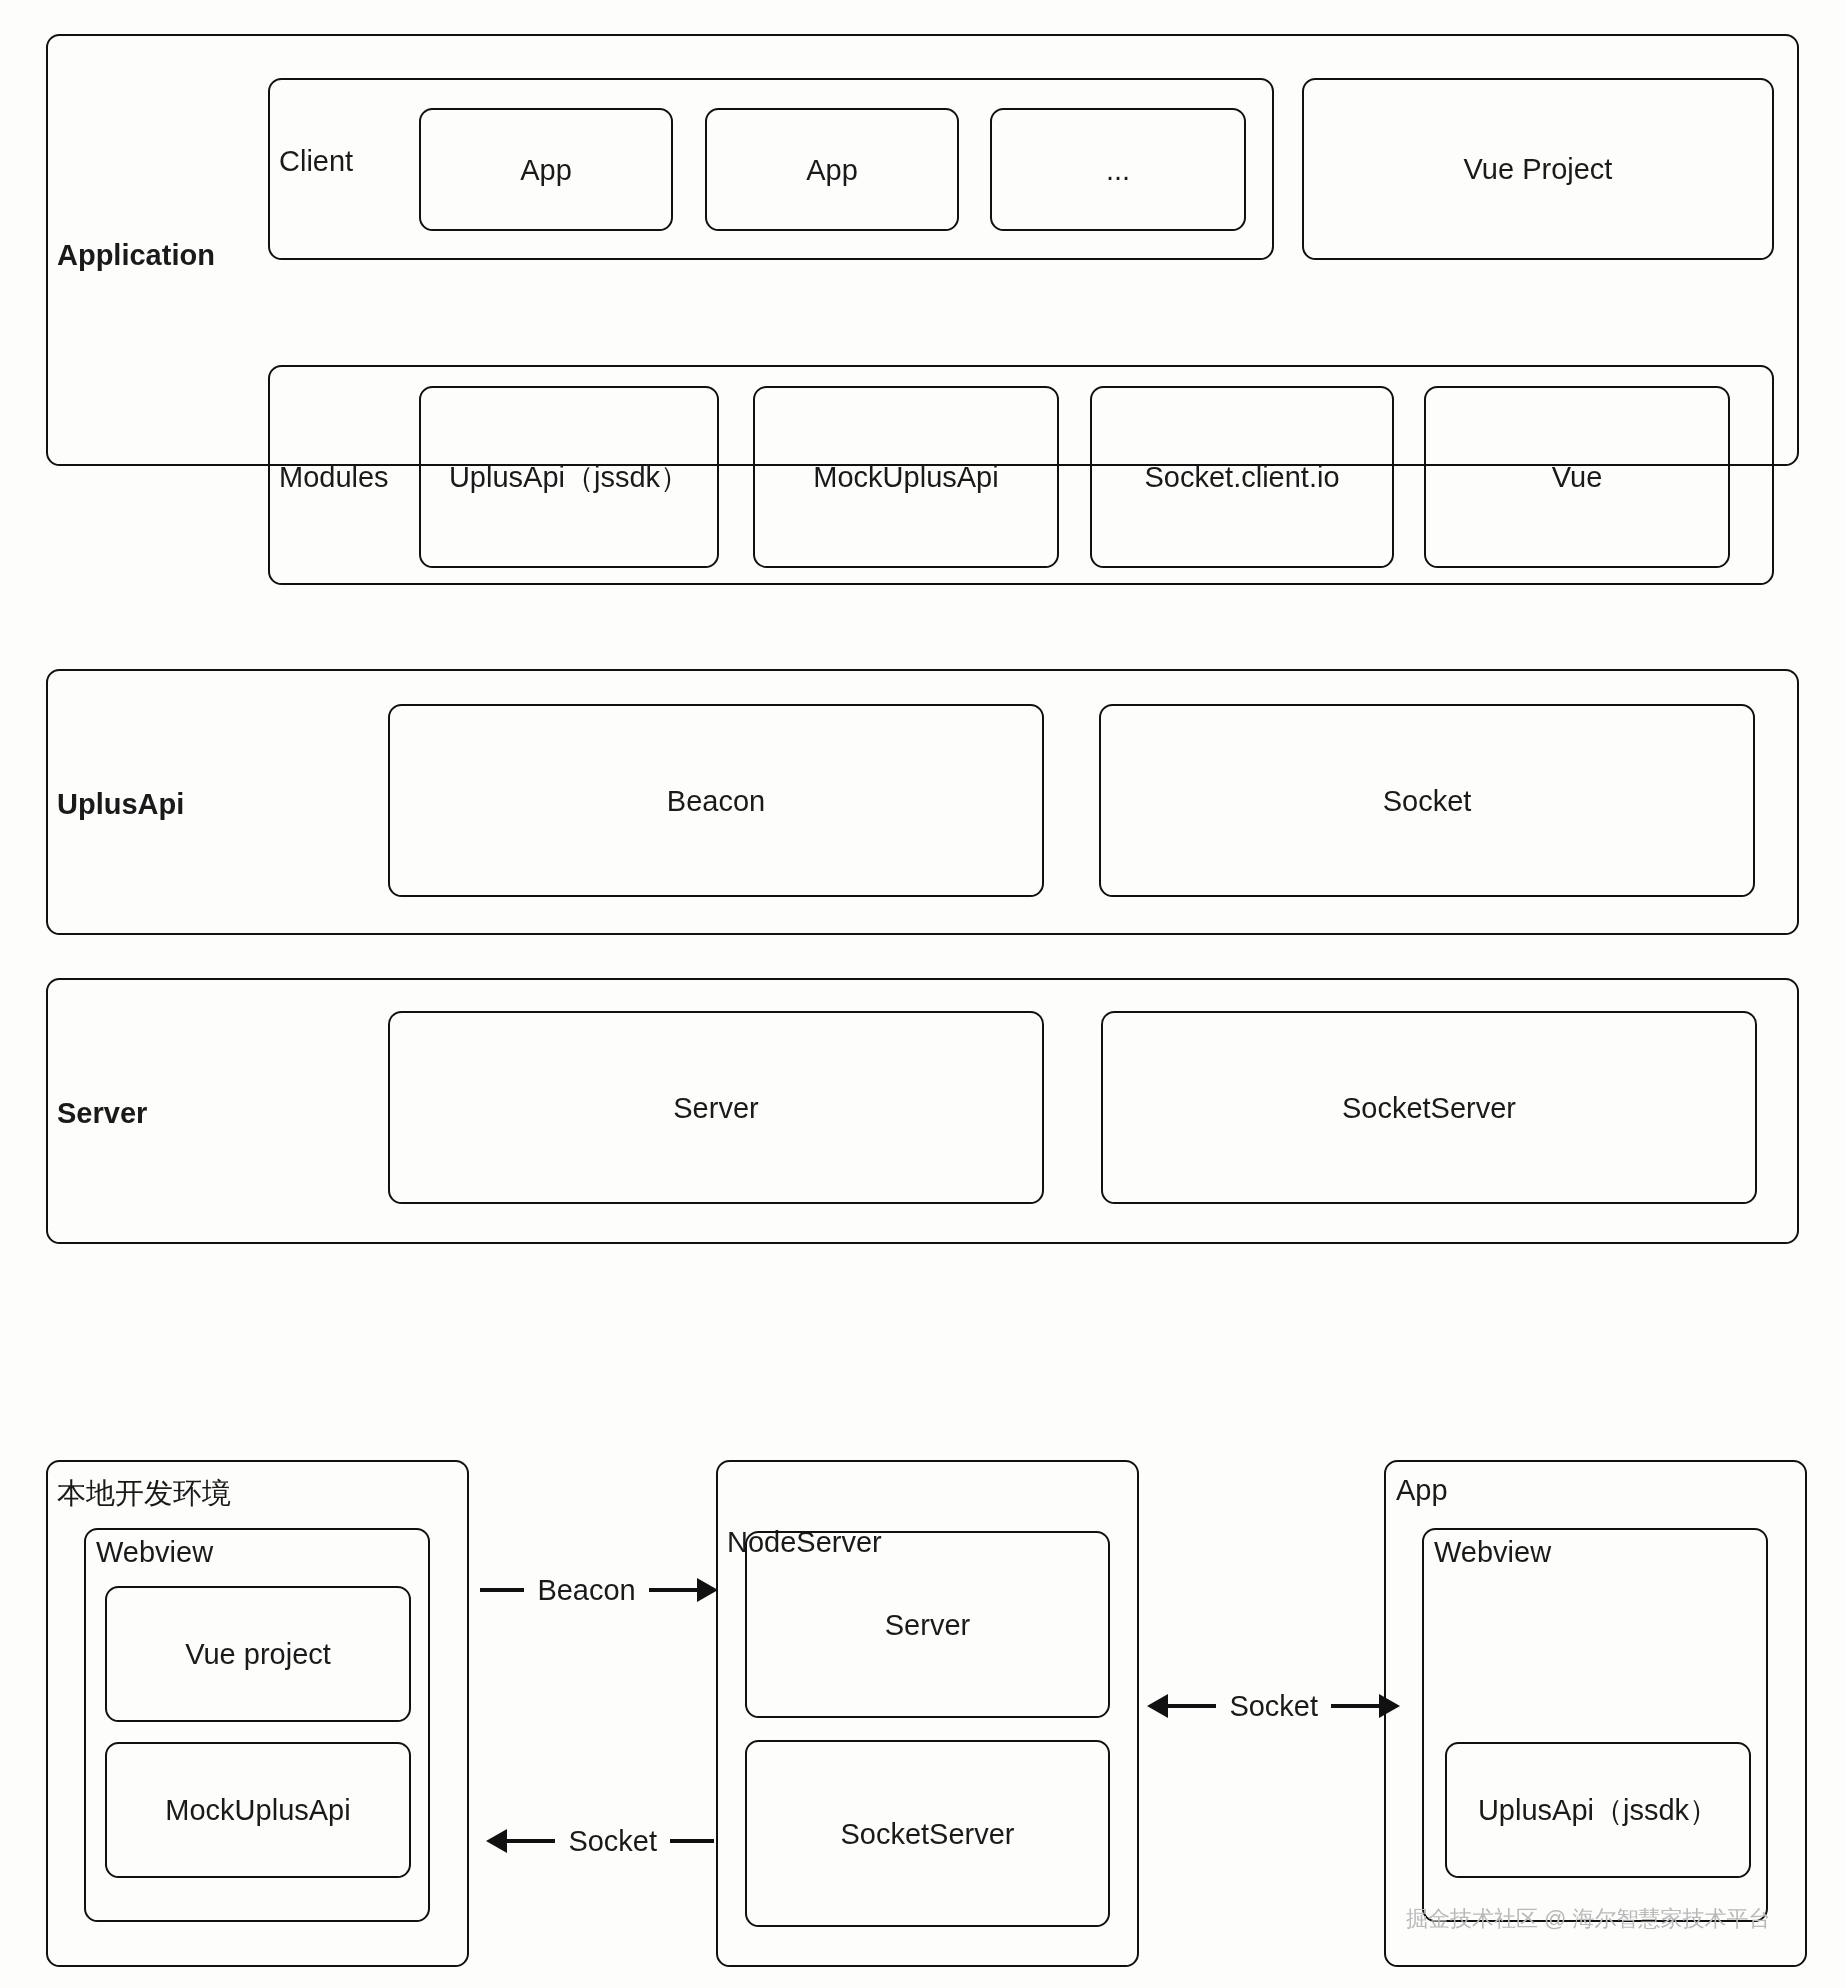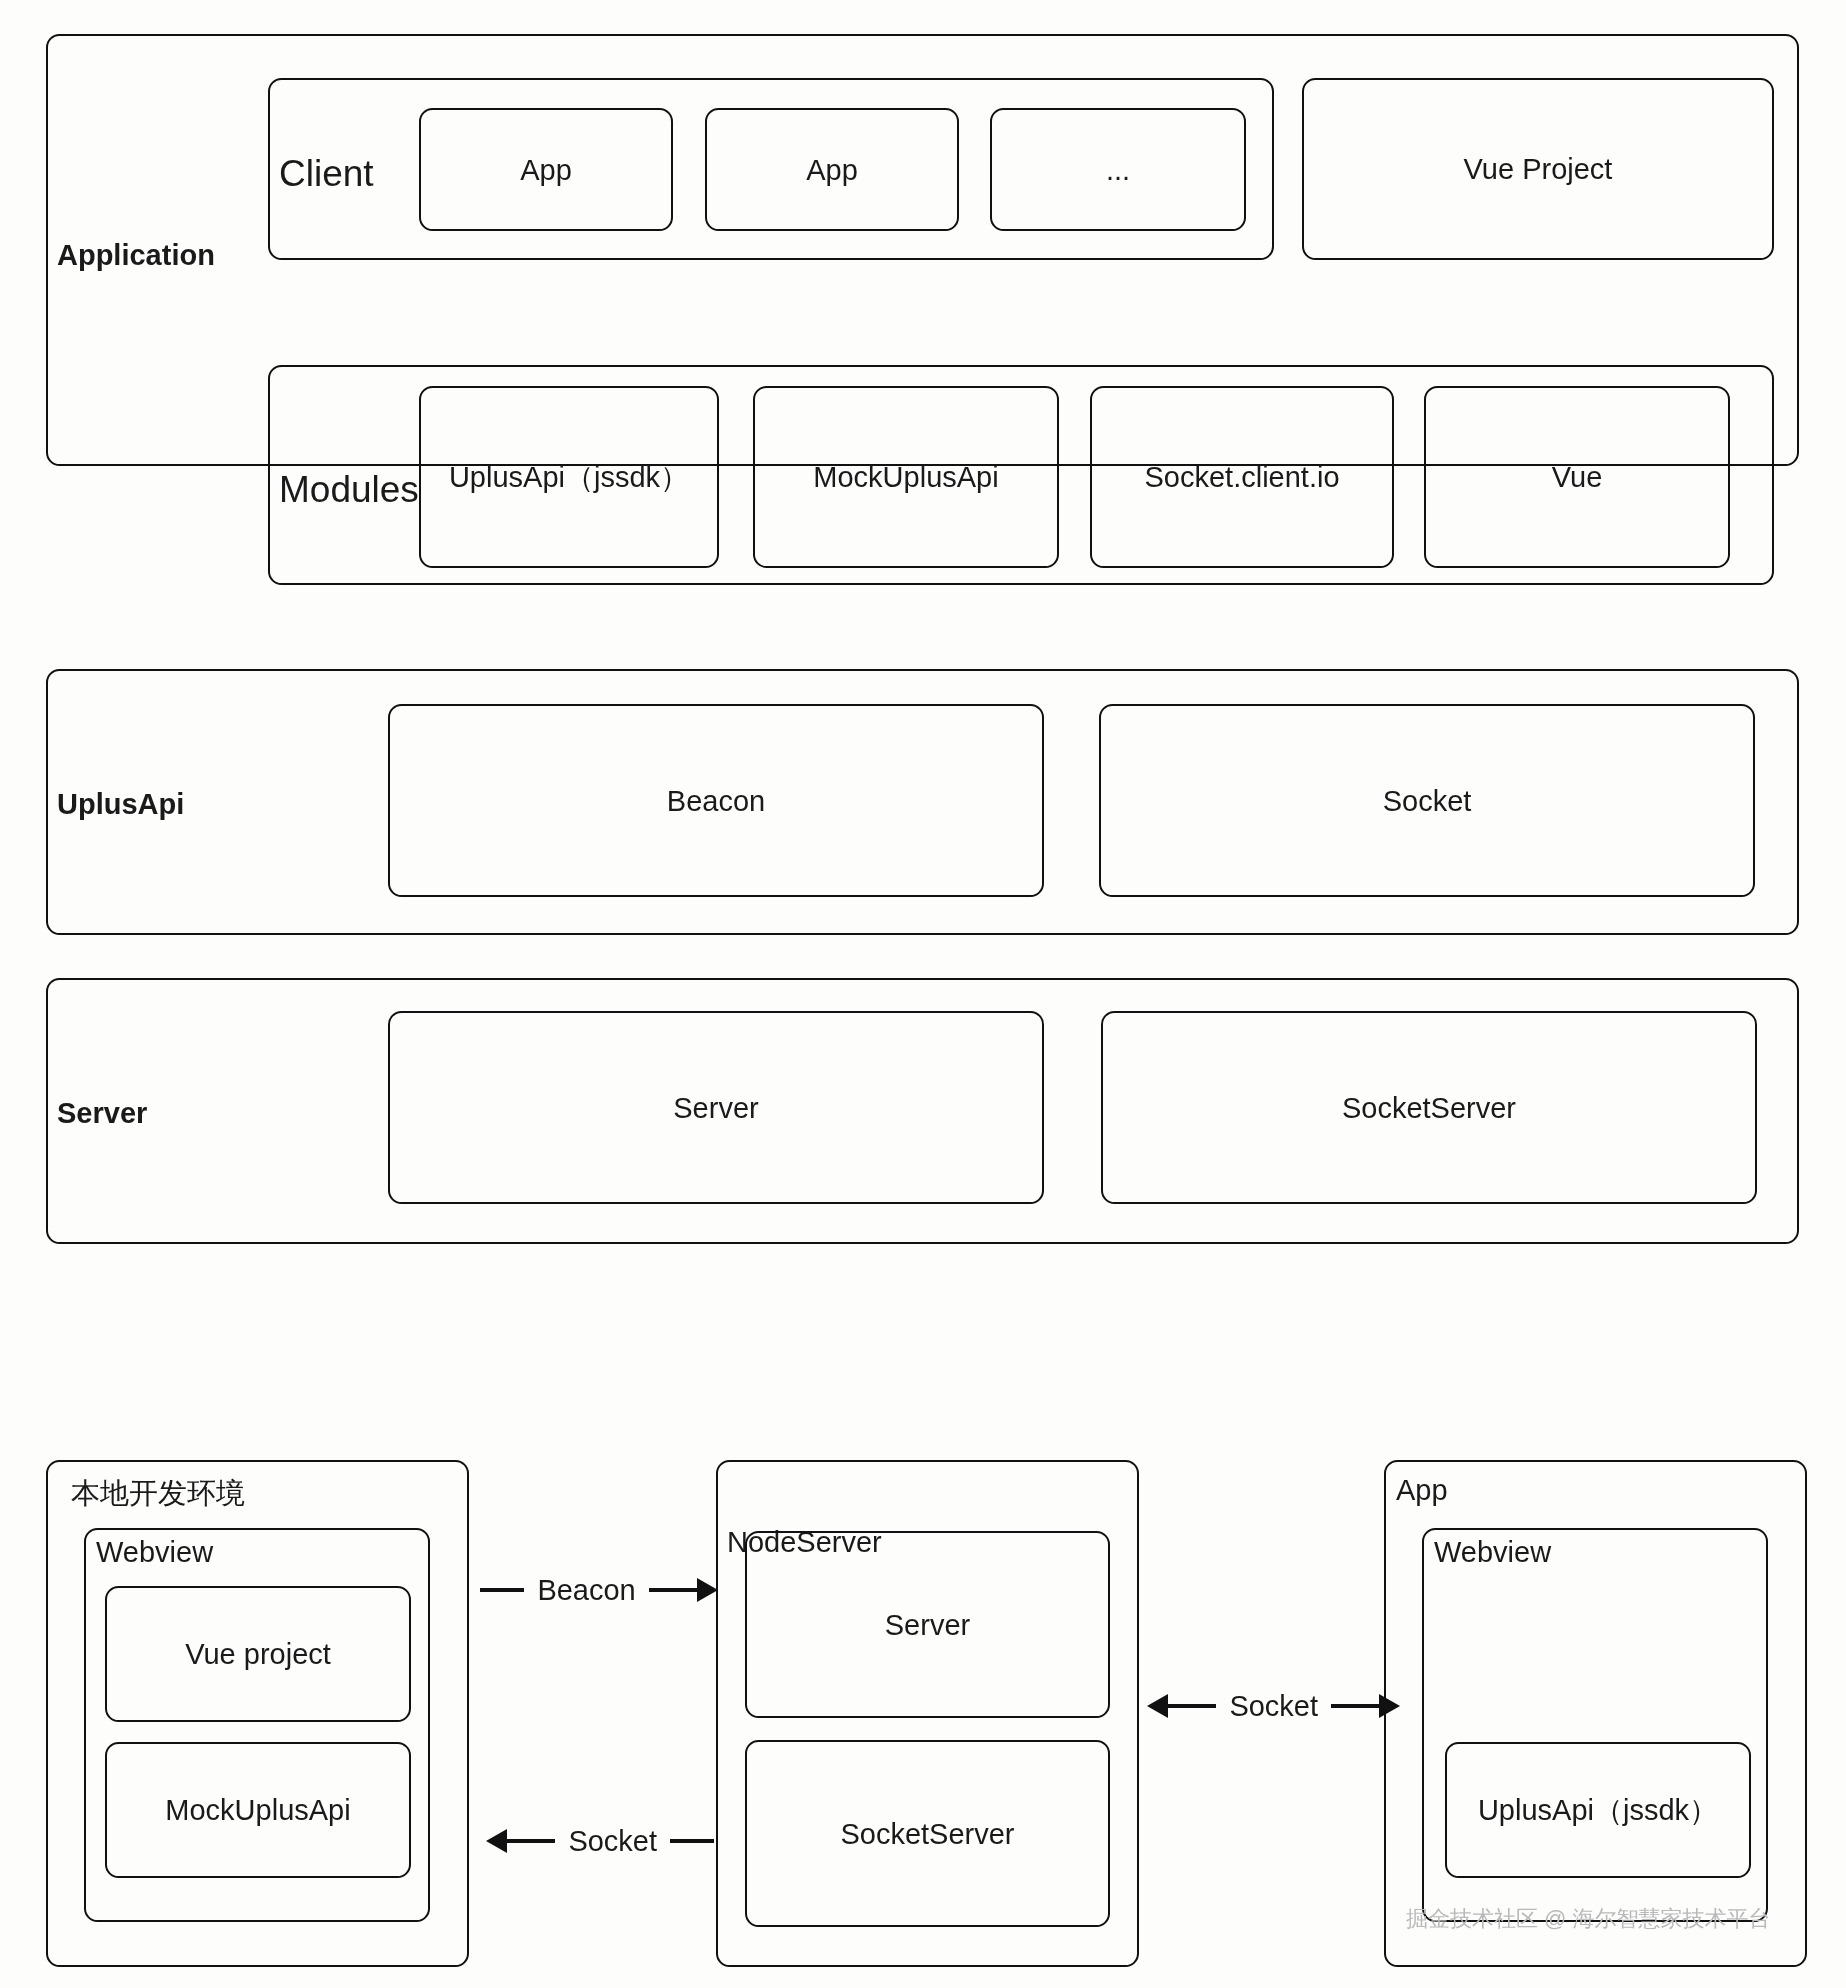--- a/index.html
+++ b/index.html
@@ -33,23 +33,22 @@
     white-space: nowrap;
   }
   .layer-title {
     position: absolute;
     font-size: 29px;
     font-weight: bold;
     white-space: nowrap;
   }
   .row-label {
     position: absolute;
-    font-size: 37px;
+    font-size: 29px;
     white-space: nowrap;
-    margin-top: 8px;
   }
   .corner-label {
     position: absolute;
     font-size: 29px;
     white-space: nowrap;
   }
 
   
   .arrow-wrap { position: absolute; display: flex; align-items: center; }
   .arrow-label { font-size: 29px; white-space: nowrap; padding: 0 13.4px; }
@@ -128,21 +127,21 @@
   <div class="layer-title" style="left:57px; top:1097px;">Server</div>
 
   <div class="box" style="left:388px; top:1011px; width:656px; height:193px;">
     <div class="ctr-label">Server</div>
   </div>
   <div class="box" style="left:1101px; top:1011px; width:656px; height:193px;">
     <div class="ctr-label">SocketServer</div>
   </div>
 
   <div class="box" style="left:46px; top:1460px; width:423px; height:507px;"></div>
-  <div class="corner-label" style="left:57px; top:1474px;margin-left:14px;">本地开发环境</div>
+  <div class="corner-label" style="left:57px; top:1474px;">本地开发环境</div>
 
   <div class="box" style="left:84px; top:1528px; width:346px; height:394px;"></div>
   <div class="corner-label" style="left:96px; top:1536px;">Webview</div>
 
   <div class="box" style="left:105px; top:1586px; width:306px; height:136px;">
     <div class="ctr-label">Vue project</div>
   </div>
   <div class="box" style="left:105px; top:1742px; width:306px; height:136px;">
     <div class="ctr-label">MockUplusApi</div>
   </div>

